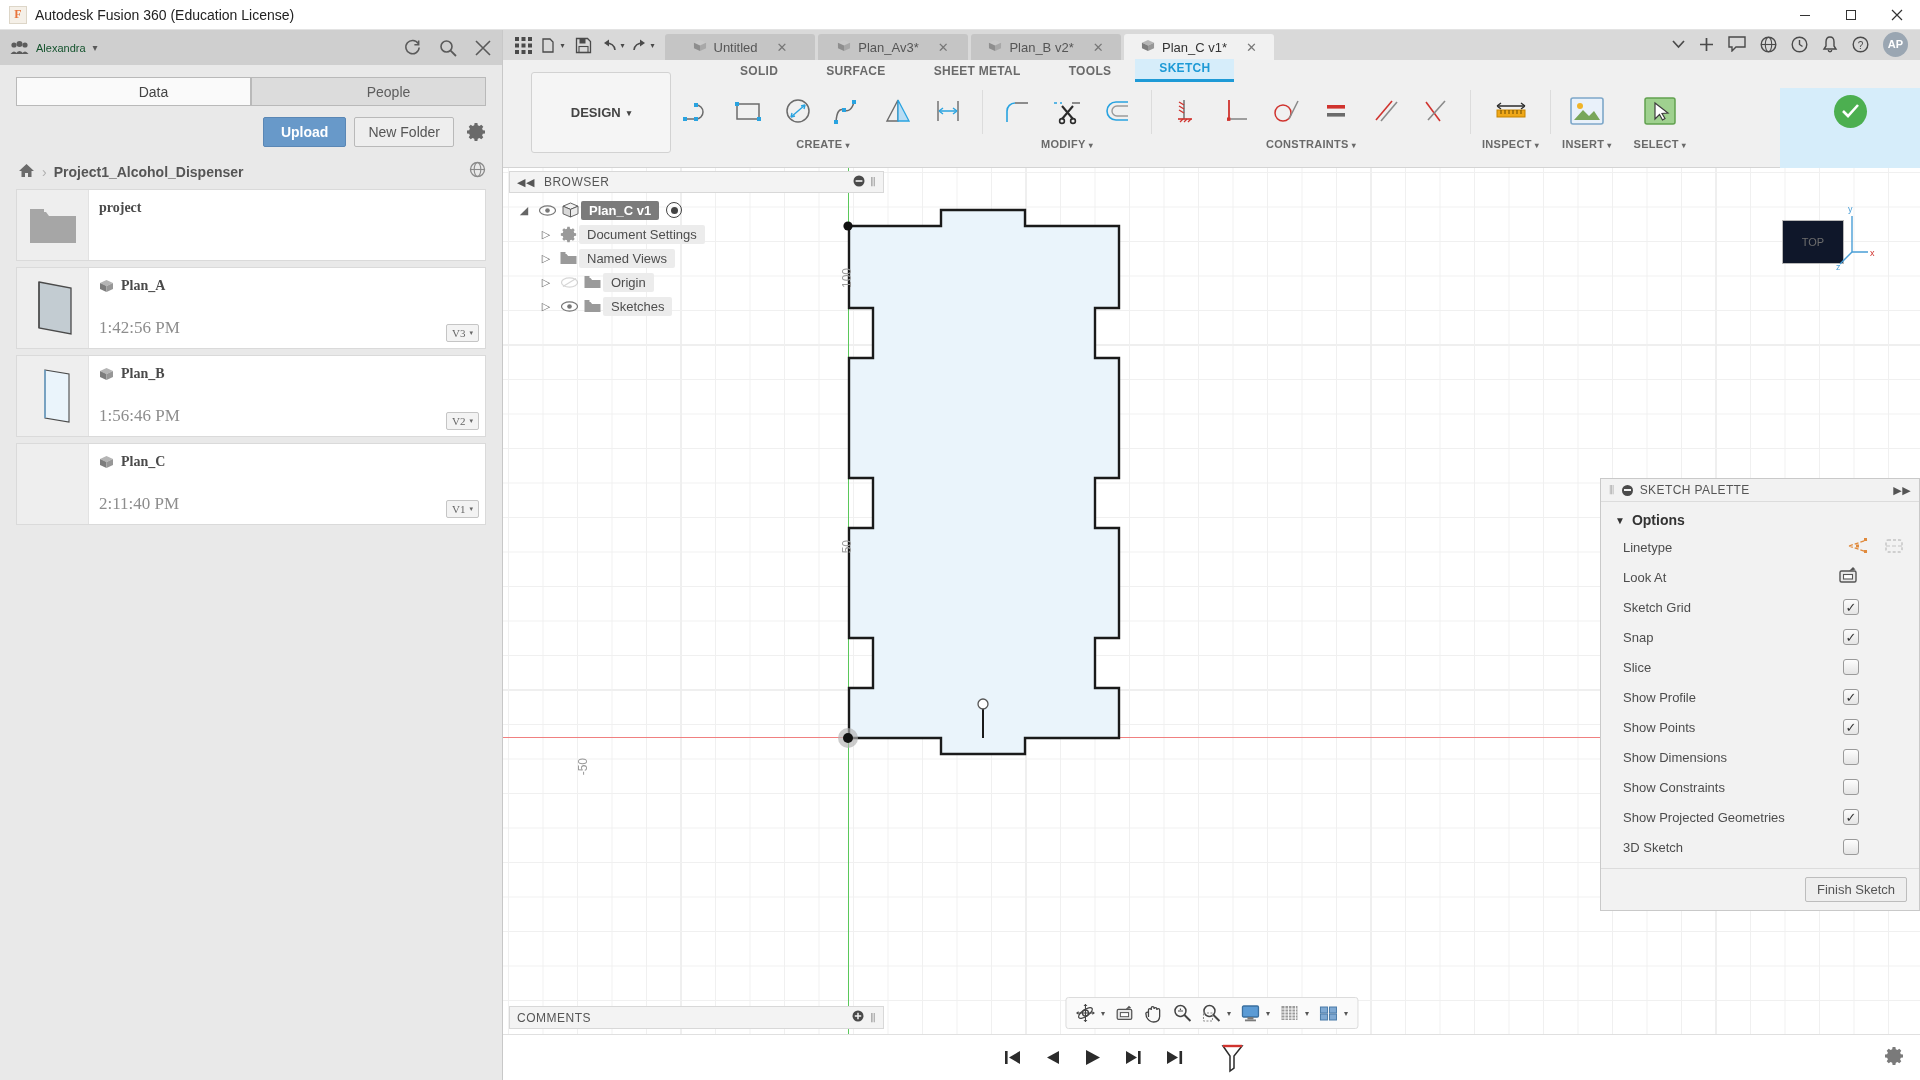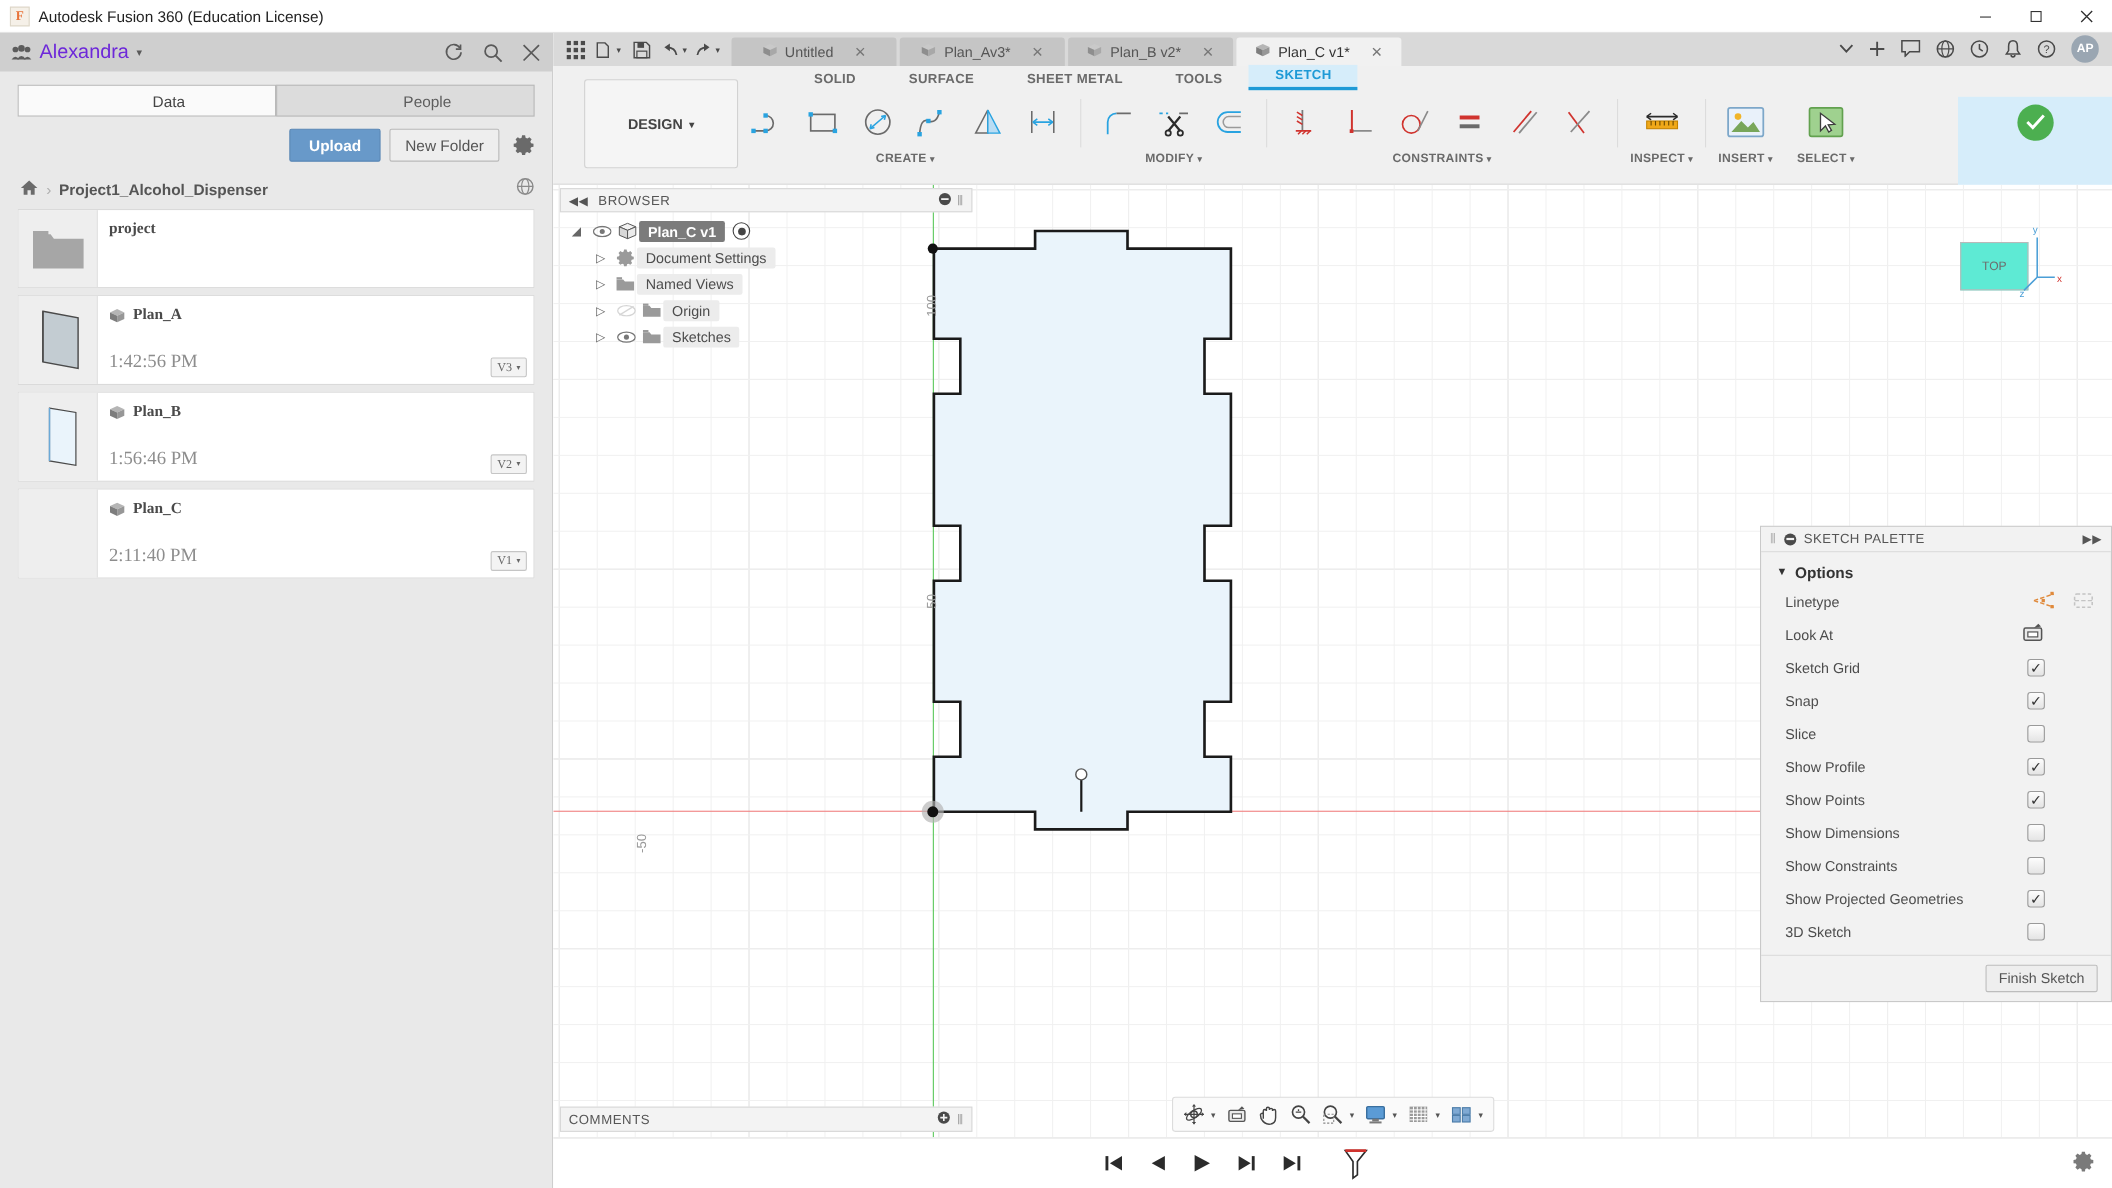--- a/index.html
+++ b/index.html
@@ -17,21 +17,21 @@
   .tb-ctrls { margin-left:auto; display:flex; height:100%; }
   .tb-btn { width:46px; height:30px; display:flex; align-items:center; justify-content:center;
     color:#333; font-size:15px; }
 
   
   .app { display:flex; height:1050px; }
   .datapanel { width:503px; background:#e9e9e9; border-right:1px solid #c8c8c8;
     display:flex; flex-direction:column; }
   .dp-head { height:35px; background:#cfcfcf; display:flex; align-items:center; padding:0 10px; }
   .dp-people-ico { width:18px; height:14px; position:relative; margin-right:8px; }
-  .dp-user { font-size:18px; color:#6d28d9; }
+  .dp-user { font-size:11px; color:#14532d; }
   .dp-caret { margin-left:7px; font-size:10px; color:#5a5a5a; }
   .dp-head-icons { margin-left:auto; display:flex; gap:17px; align-items:center; }
   .dp-hi { color:#5a5a5a; display:flex; align-items:center; }
 
   .dp-tabs { display:flex; margin:12px 16px 0 16px; }
   .dp-tab { flex:1; height:29px; display:flex; align-items:center; justify-content:center;
     border:1px solid #b9b9b9; background:#dcdcdc; color:#5d5d5d; font-size:14px;padding-left:40px; }
   .dp-tab.active { background:#fafafa; color:#444; }
 
   .dp-actions { display:flex; justify-content:flex-end; gap:8px; margin:11px 16px 0 0; }
@@ -136,21 +136,21 @@
   .br-root-dot i { width:7px; height:7px; border-radius:50%; background:#444; display:block; }
 
   
   .shape { position:absolute; }
   .dim-lbl { position:absolute; font-size:12px; color:#9a9a9a;
     writing-mode:vertical-rl; transform:rotate(180deg); }
 
   
   .viewcube { position:absolute; right:40px; top:30px; width:120px; height:96px; }
   .vc-face { position:absolute; left:22px; top:22px; width:62px; height:44px;
-    background:#5eead4; border:1px solid #b9b9b9; display:flex; align-items:center;
+    background:#0f172a; border:1px solid #b9b9b9; display:flex; align-items:center;
     justify-content:center; font-size:11px; color:#6d6d6d; }
 
   
   .palette { position:absolute; right:0; top:310px; width:320px; background:#f2f2f2;
     border:1px solid #c9c9c9; z-index:25; }
   .pal-head { height:23px; display:flex; align-items:center; padding:0 8px; gap:7px;
     background:#f2f2f2; border-bottom:1px solid #dcdcdc; font-size:12px; color:#555;
     letter-spacing:.4px; }
   .pal-head .dot { width:11px; height:11px; border-radius:50%; background:#4a4a4a;
     position:relative; }

